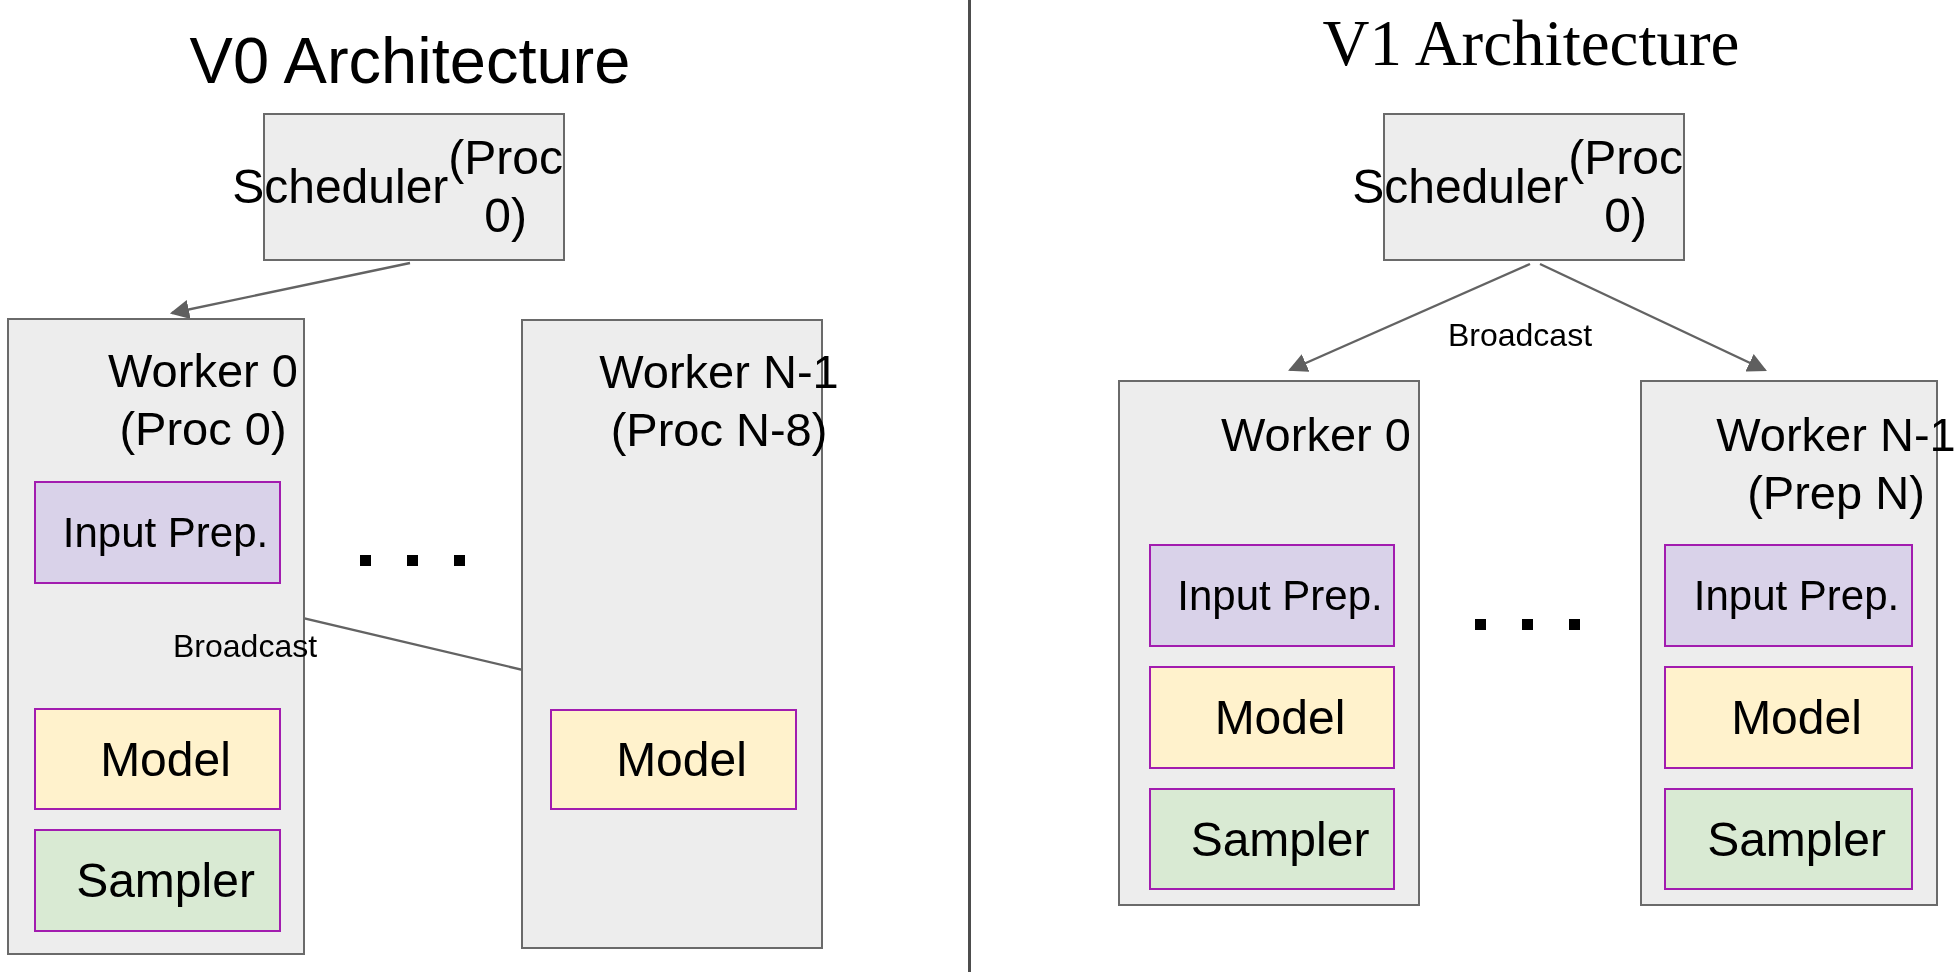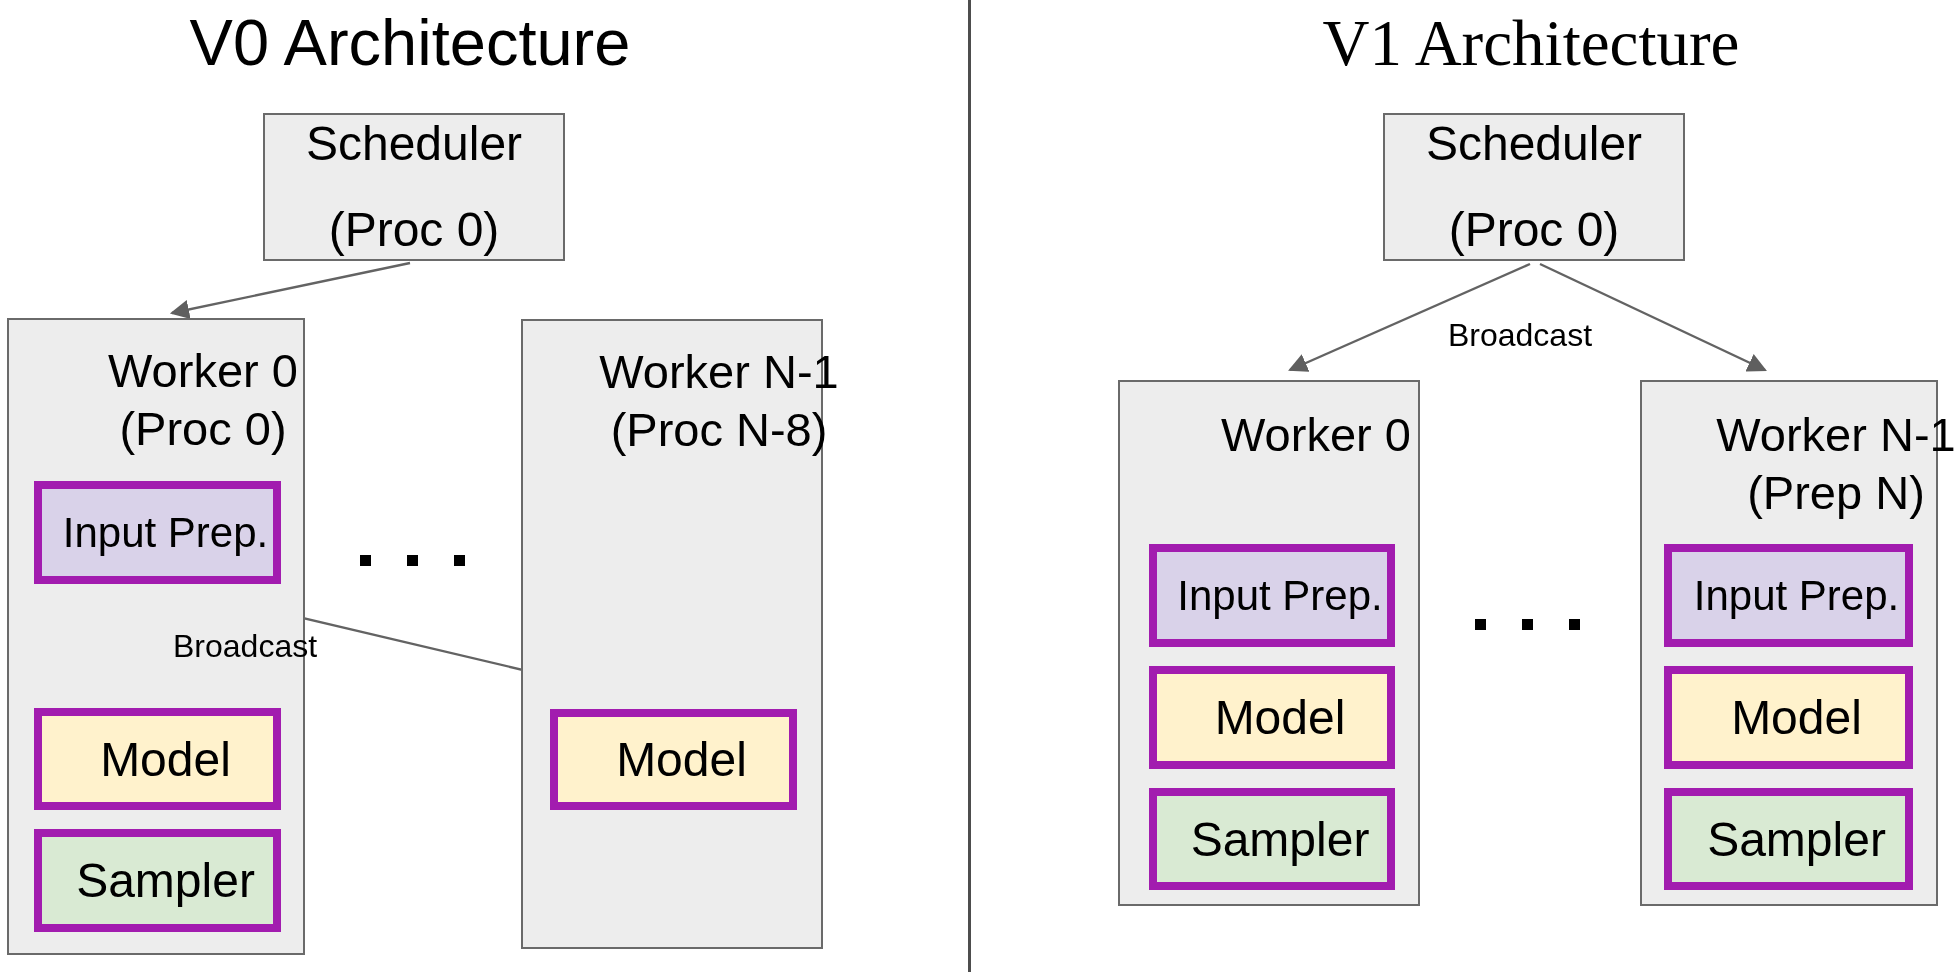--- a/index.html
+++ b/index.html
@@ -6,44 +6,44 @@
   .canvas{
     position:relative;width:1954px;height:972px;background:#ffffff;overflow:hidden;
     font-family:"Liberation Sans","DejaVu Sans",sans-serif;color:#000;
   }
   .arrow-layer{position:absolute;left:0;top:0;width:1954px;height:972px;pointer-events:none;}
   .divider{position:absolute;top:0;width:3px;height:972px;background:#4d4d4d;left:968px;}
   .title{
     position:absolute;top:4px;width:500px;font-size:65px;line-height:78px;
     text-align:center;white-space:nowrap;
   }
-  .title.v0{left:160px;}
+  .title.v0{left:160px;margin-top:18px;}
   .title.v1{left:1281px;font-family:Liberation Serif, serif;}
   .gbox{
     position:absolute;background:#ededed;border:2px solid #6a6a6a;box-sizing:border-box;
   }
   .scheduler{
-    display:flex;flex-direction:column;align-items:center;justify-content:space-between;
+    display:flex;flex-direction:row;align-items:center;justify-content:flex-end;
     font-size:48px;line-height:58px;text-align:center;
   }
   .sched-v0{left:263px;top:113px;width:302px;height:148px;}
   .sched-v1{left:1383px;top:113px;width:302px;height:148px;}
   .worker{position:absolute;}
   .w0-v0{left:7px;top:318px;width:298px;height:637px;}
   .wn-v0{left:521px;top:319px;width:302px;height:630px;}
   .w0-v1{left:1118px;top:380px;width:302px;height:526px;}
   .wn-v1{left:1640px;top:380px;width:298px;height:526px;}
   .wlabel{
     position:absolute;left:0;width:100%;text-align:center;
     font-size:47px;line-height:58px;white-space:nowrap;margin-left:47px;
   }
   .wlabel.t22{top:22px;}
   .wlabel.t24{top:24px;}
   .inner{
-    position:absolute;border:8px solid #a21caf;box-sizing:border-box;
+    position:absolute;border:2px solid #a21caf;box-sizing:border-box;
     display:flex;align-items:center;justify-content:center;white-space:nowrap;padding-left:16px;
   }
   .fill-purple{background:#d9d2e9;}
   .fill-yellow{background:#fff2cc;}
   .fill-green{background:#d9ead3;}
   .fs-input{font-size:42px;}
   .fs-box{font-size:48px;}
   
   .w0-v0 .ip{left:25px;top:161px;width:247px;height:103px;}
   .w0-v0 .md{left:25px;top:388px;width:247px;height:102px;}

